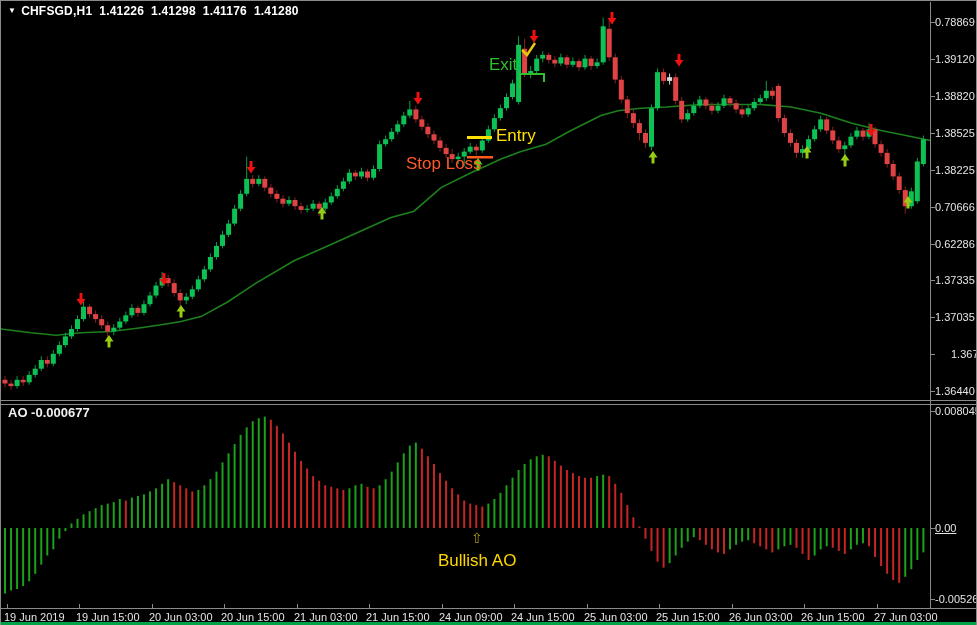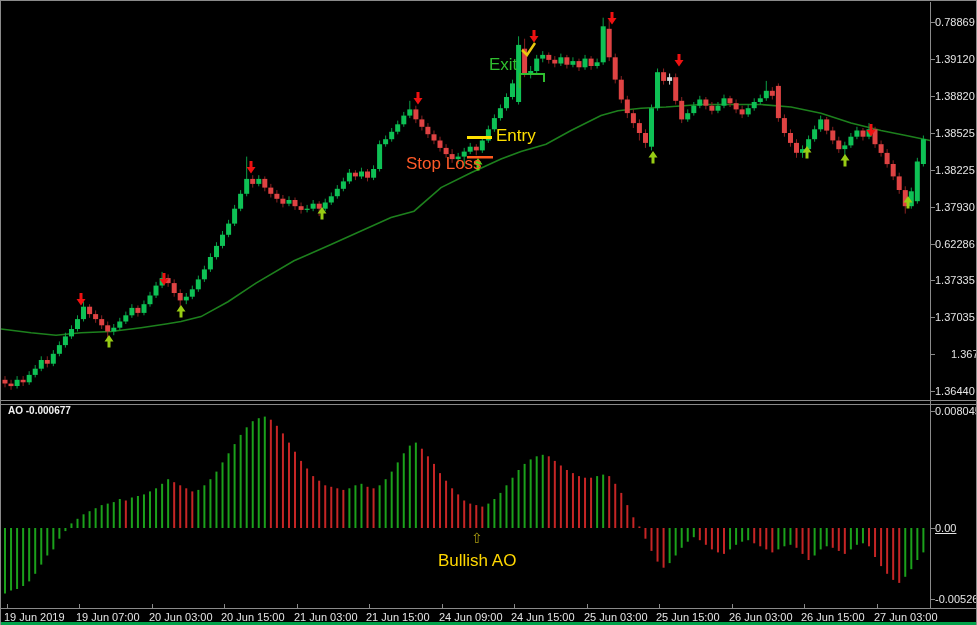--- a/index.html
+++ b/index.html
@@ -7,21 +7,21 @@
     position:relative;width:977px;height:625px;background:#000;
     font-family:"Liberation Sans",sans-serif;overflow:hidden;
     border-top:1px solid #8a8a8a;border-left:1px solid #8a8a8a;border-right:1px solid #8a8a8a;
     box-sizing:border-box;
   }
   #chart-svg{position:absolute;left:0;top:0;width:977px;height:625px;}
   .overlay{position:absolute;white-space:nowrap;}
   #title-bar{left:7px;top:3px;color:#ffffff;font-size:12px;font-weight:700;letter-spacing:.2px;}
   #title-bar .tri{font-size:8px;vertical-align:2px;margin-right:5px;}
   #title-bar .num{margin-left:7px;}
-  #ao-label{left:7px;top:404px;color:#f0f0f0;font-size:10px;font-weight:600;}
+  #ao-label{left:7px;top:404px;color:#f0f0f0;font-size:13px;font-weight:600;}
   .annot{font-size:17px;}
   #exit-label{left:488px;top:54px;color:#2fbf2f;}
   #entry-label{left:495px;top:125px;color:#ffe000;}
   #stop-label{left:405px;top:153px;color:#ff5a28;}
   #bullish-label{left:437px;top:550px;color:#ffd700;}
   #bullish-arrow{left:470px;top:529px;color:#a89a10;font-size:14px;}
   .axlbl{position:absolute;color:#e4e4e4;font-size:11px;}
   .green-strip{position:absolute;left:0;top:621px;width:977px;height:4px;background:#00a24a;}
 </style>
 </head>
@@ -543,51 +543,54 @@
         <line x1="441.5" y1="603" x2="441.5" y2="607"></line>
         <line x1="513.5" y1="603" x2="513.5" y2="607"></line>
         <line x1="586.5" y1="603" x2="586.5" y2="607"></line>
         <line x1="658.5" y1="603" x2="658.5" y2="607"></line>
         <line x1="731.5" y1="603" x2="731.5" y2="607"></line>
         <line x1="803.5" y1="603" x2="803.5" y2="607"></line>
         <line x1="876.5" y1="603" x2="876.5" y2="607"></line>
       </g>
     </svg>
 
+  <div class="overlay" id="title-bar">
+    <span class="tri">▼</span><span>CHFSGD,H1</span><span class="num">1.41226</span><span class="num">1.41298</span><span class="num">1.41176</span><span class="num">1.41280</span>
+  </div>
 
   <div class="overlay" id="ao-label">AO -0.000677</div>
 
   <div class="overlay annot" id="exit-label">Exit</div>
   <div class="overlay annot" id="entry-label">Entry</div>
   <div class="overlay annot" id="stop-label">Stop Loss</div>
   <div class="overlay annot" id="bullish-label">Bullish AO</div>
   <div class="overlay" id="bullish-arrow">⇧</div>
 
   <div class="green-strip"></div>
 <div id="price-axis">
       <div class="axlbl" style="left: 934px; top: 15px;">0.78869</div>
       <div class="axlbl" style="left: 934px; top: 52px;">1.39120</div>
       <div class="axlbl" style="left: 934px; top: 89px;">1.38820</div>
       <div class="axlbl" style="left: 934px; top: 126px;">1.38525</div>
       <div class="axlbl" style="left: 934px; top: 163px;">1.38225</div>
-      <div class="axlbl" style="left: 934px; top: 200px;">1.37930</div>
+      <div class="axlbl" style="left: 934px; top: 200px;">0.70666</div>
       <div class="axlbl" style="left: 934px; top: 237px;">0.62286</div>
       <div class="axlbl" style="left: 934px; top: 273px;">1.37335</div>
       <div class="axlbl" style="left: 934px; top: 310px;">1.37035</div>
       <div class="axlbl" style="left: 934px; top: 347px; margin-left: 16px;">1.36740</div>
       <div class="axlbl" style="left: 934px; top: 384px;">1.36440</div>
     </div>
     <div id="ao-axis">
       <div class="axlbl" style="left: 934px; top: 404px;">0.008045</div>
       <div class="axlbl" style="left: 934px; top: 521px; text-decoration: underline;">0.00</div>
       <div class="axlbl" style="left: 934px; top: 592px;">-0.005263</div>
     </div>
     <div id="time-axis">
       <div class="axlbl" style="left: 3px; top: 610px;">19 Jun 2019</div>
-      <div class="axlbl" style="left: 75px; top: 610px;">19 Jun 07:00</div>
+      <div class="axlbl" style="left: 75px; top: 610px;">19 Jun 15:00</div>
       <div class="axlbl" style="left: 148px; top: 610px;">20 Jun 03:00</div>
       <div class="axlbl" style="left: 220px; top: 610px;">20 Jun 15:00</div>
       <div class="axlbl" style="left: 293px; top: 610px;">21 Jun 03:00</div>
       <div class="axlbl" style="left: 365px; top: 610px;">21 Jun 15:00</div>
       <div class="axlbl" style="left: 438px; top: 610px;">24 Jun 09:00</div>
       <div class="axlbl" style="left: 510px; top: 610px;">24 Jun 15:00</div>
       <div class="axlbl" style="left: 583px; top: 610px;">25 Jun 03:00</div>
       <div class="axlbl" style="left: 655px; top: 610px;">25 Jun 15:00</div>
       <div class="axlbl" style="left: 728px; top: 610px;">26 Jun 03:00</div>
       <div class="axlbl" style="left: 800px; top: 610px;">26 Jun 15:00</div>

